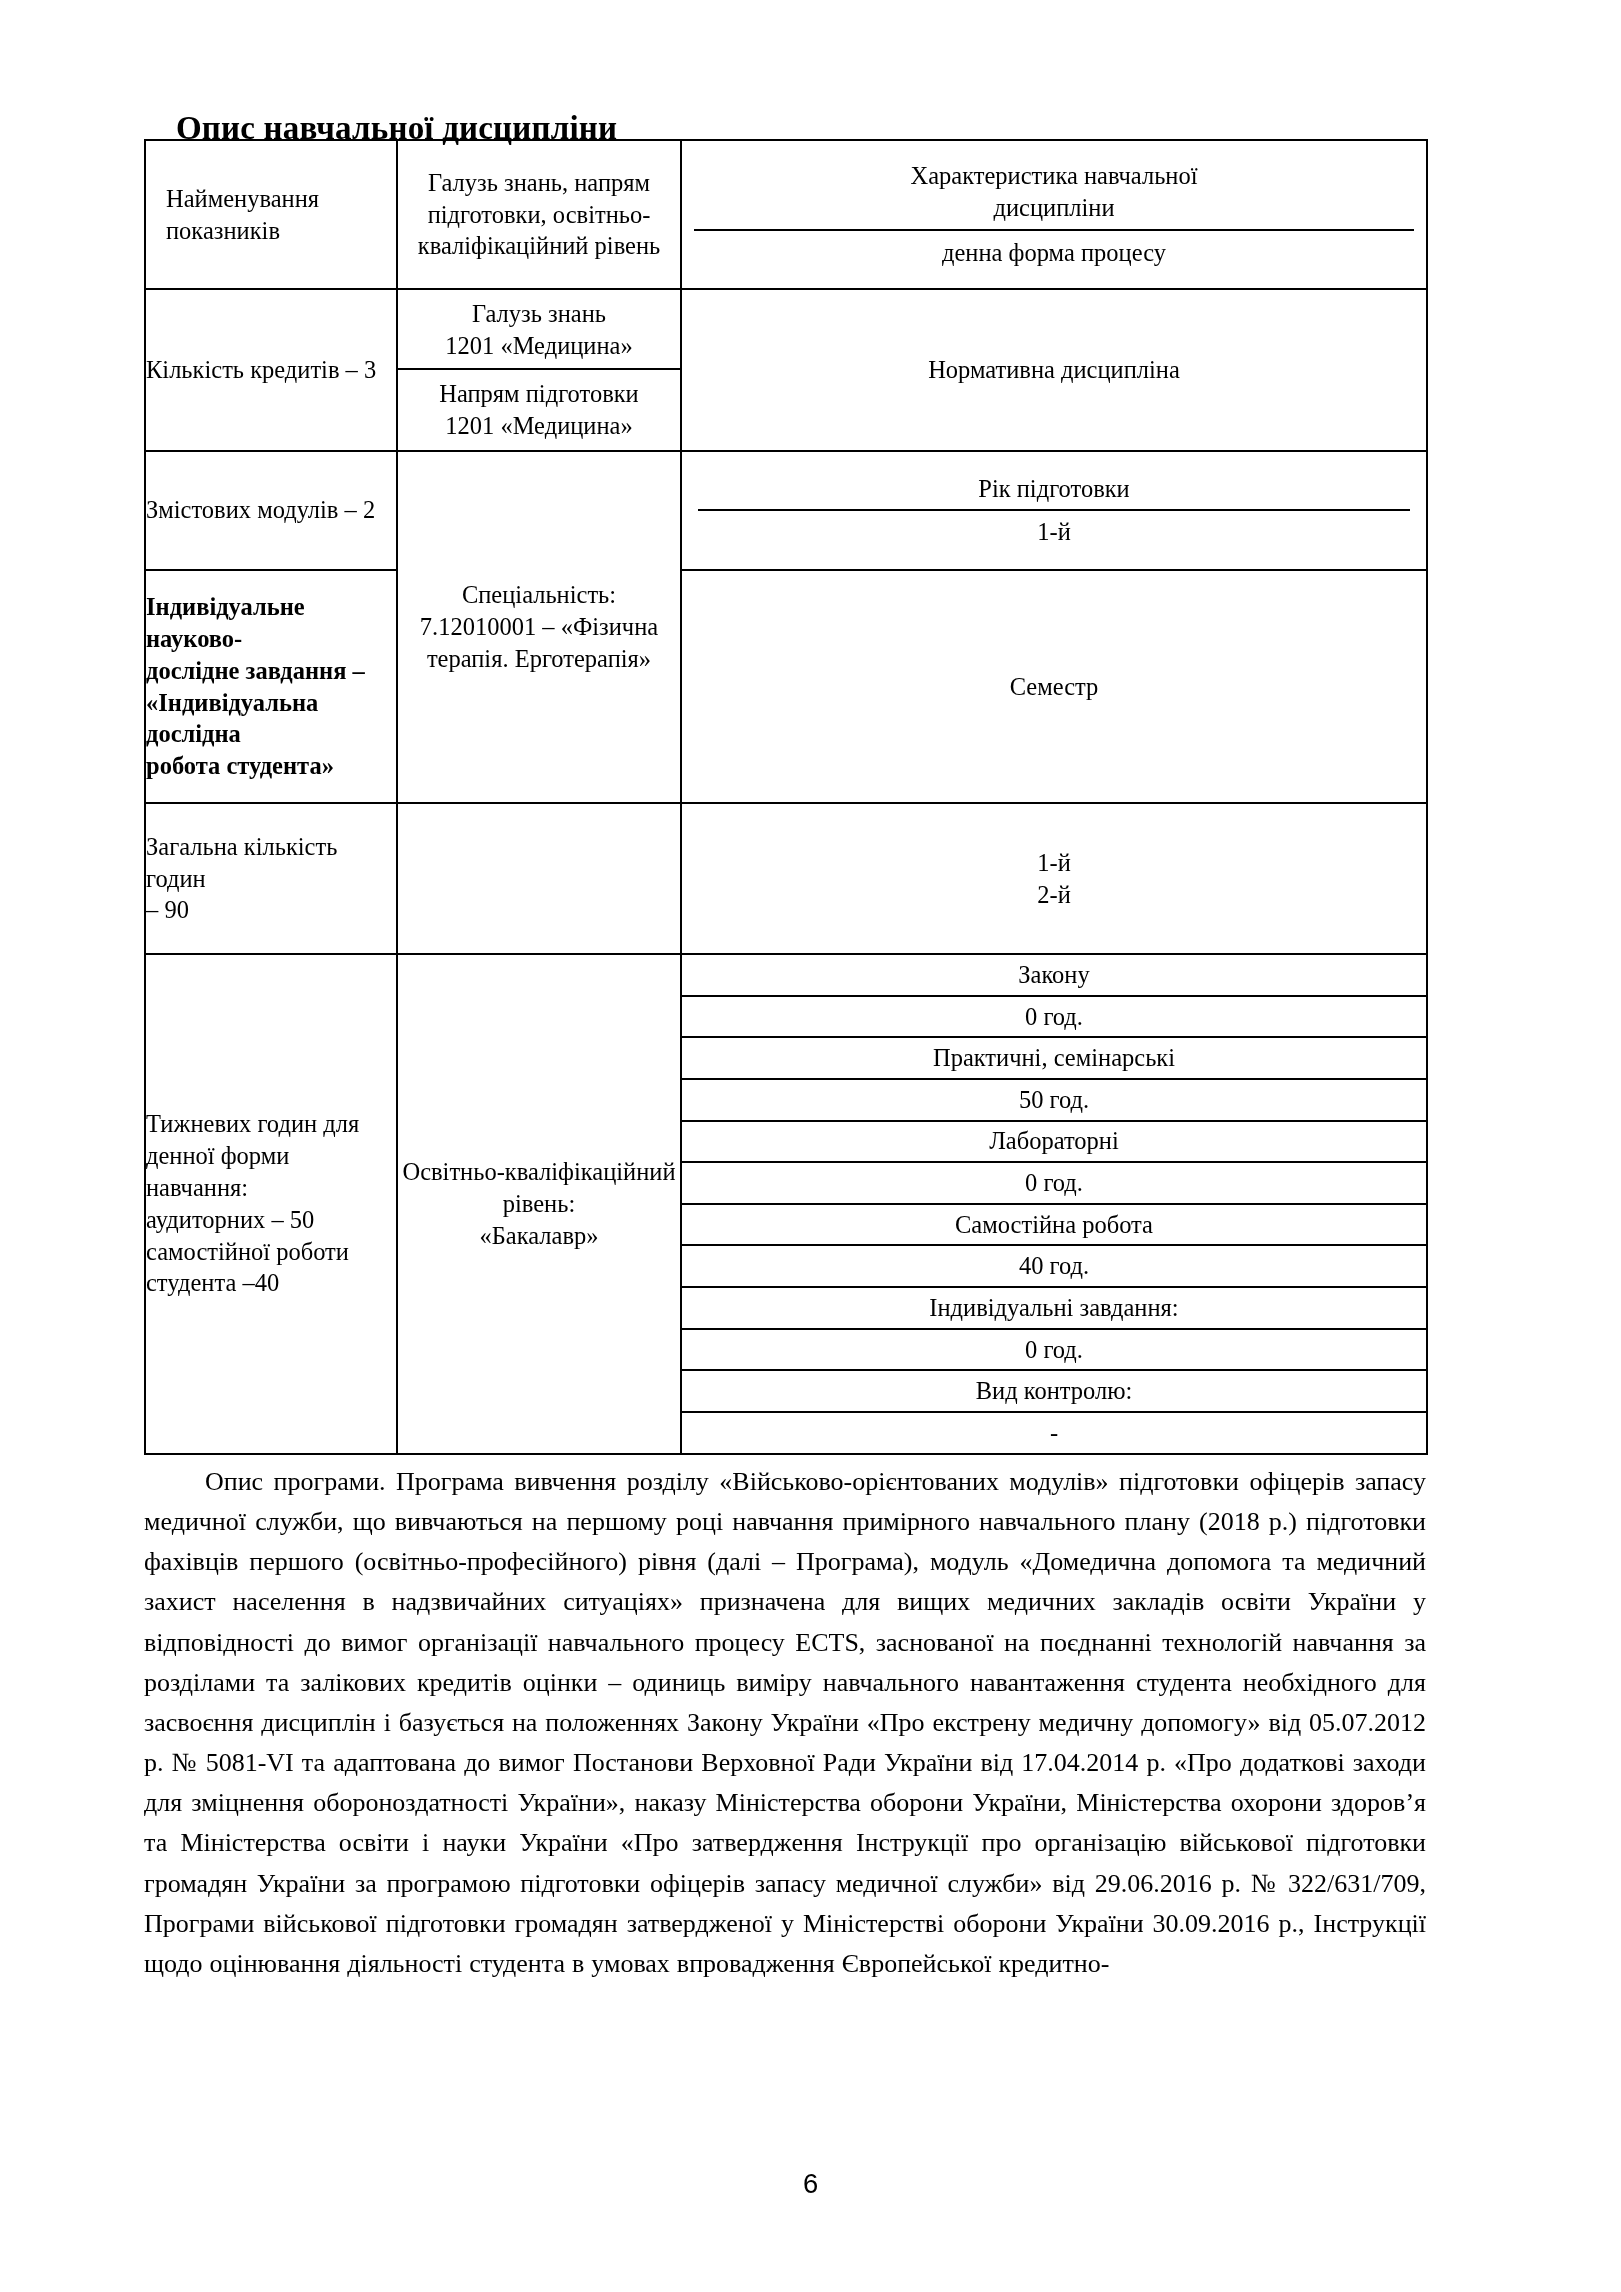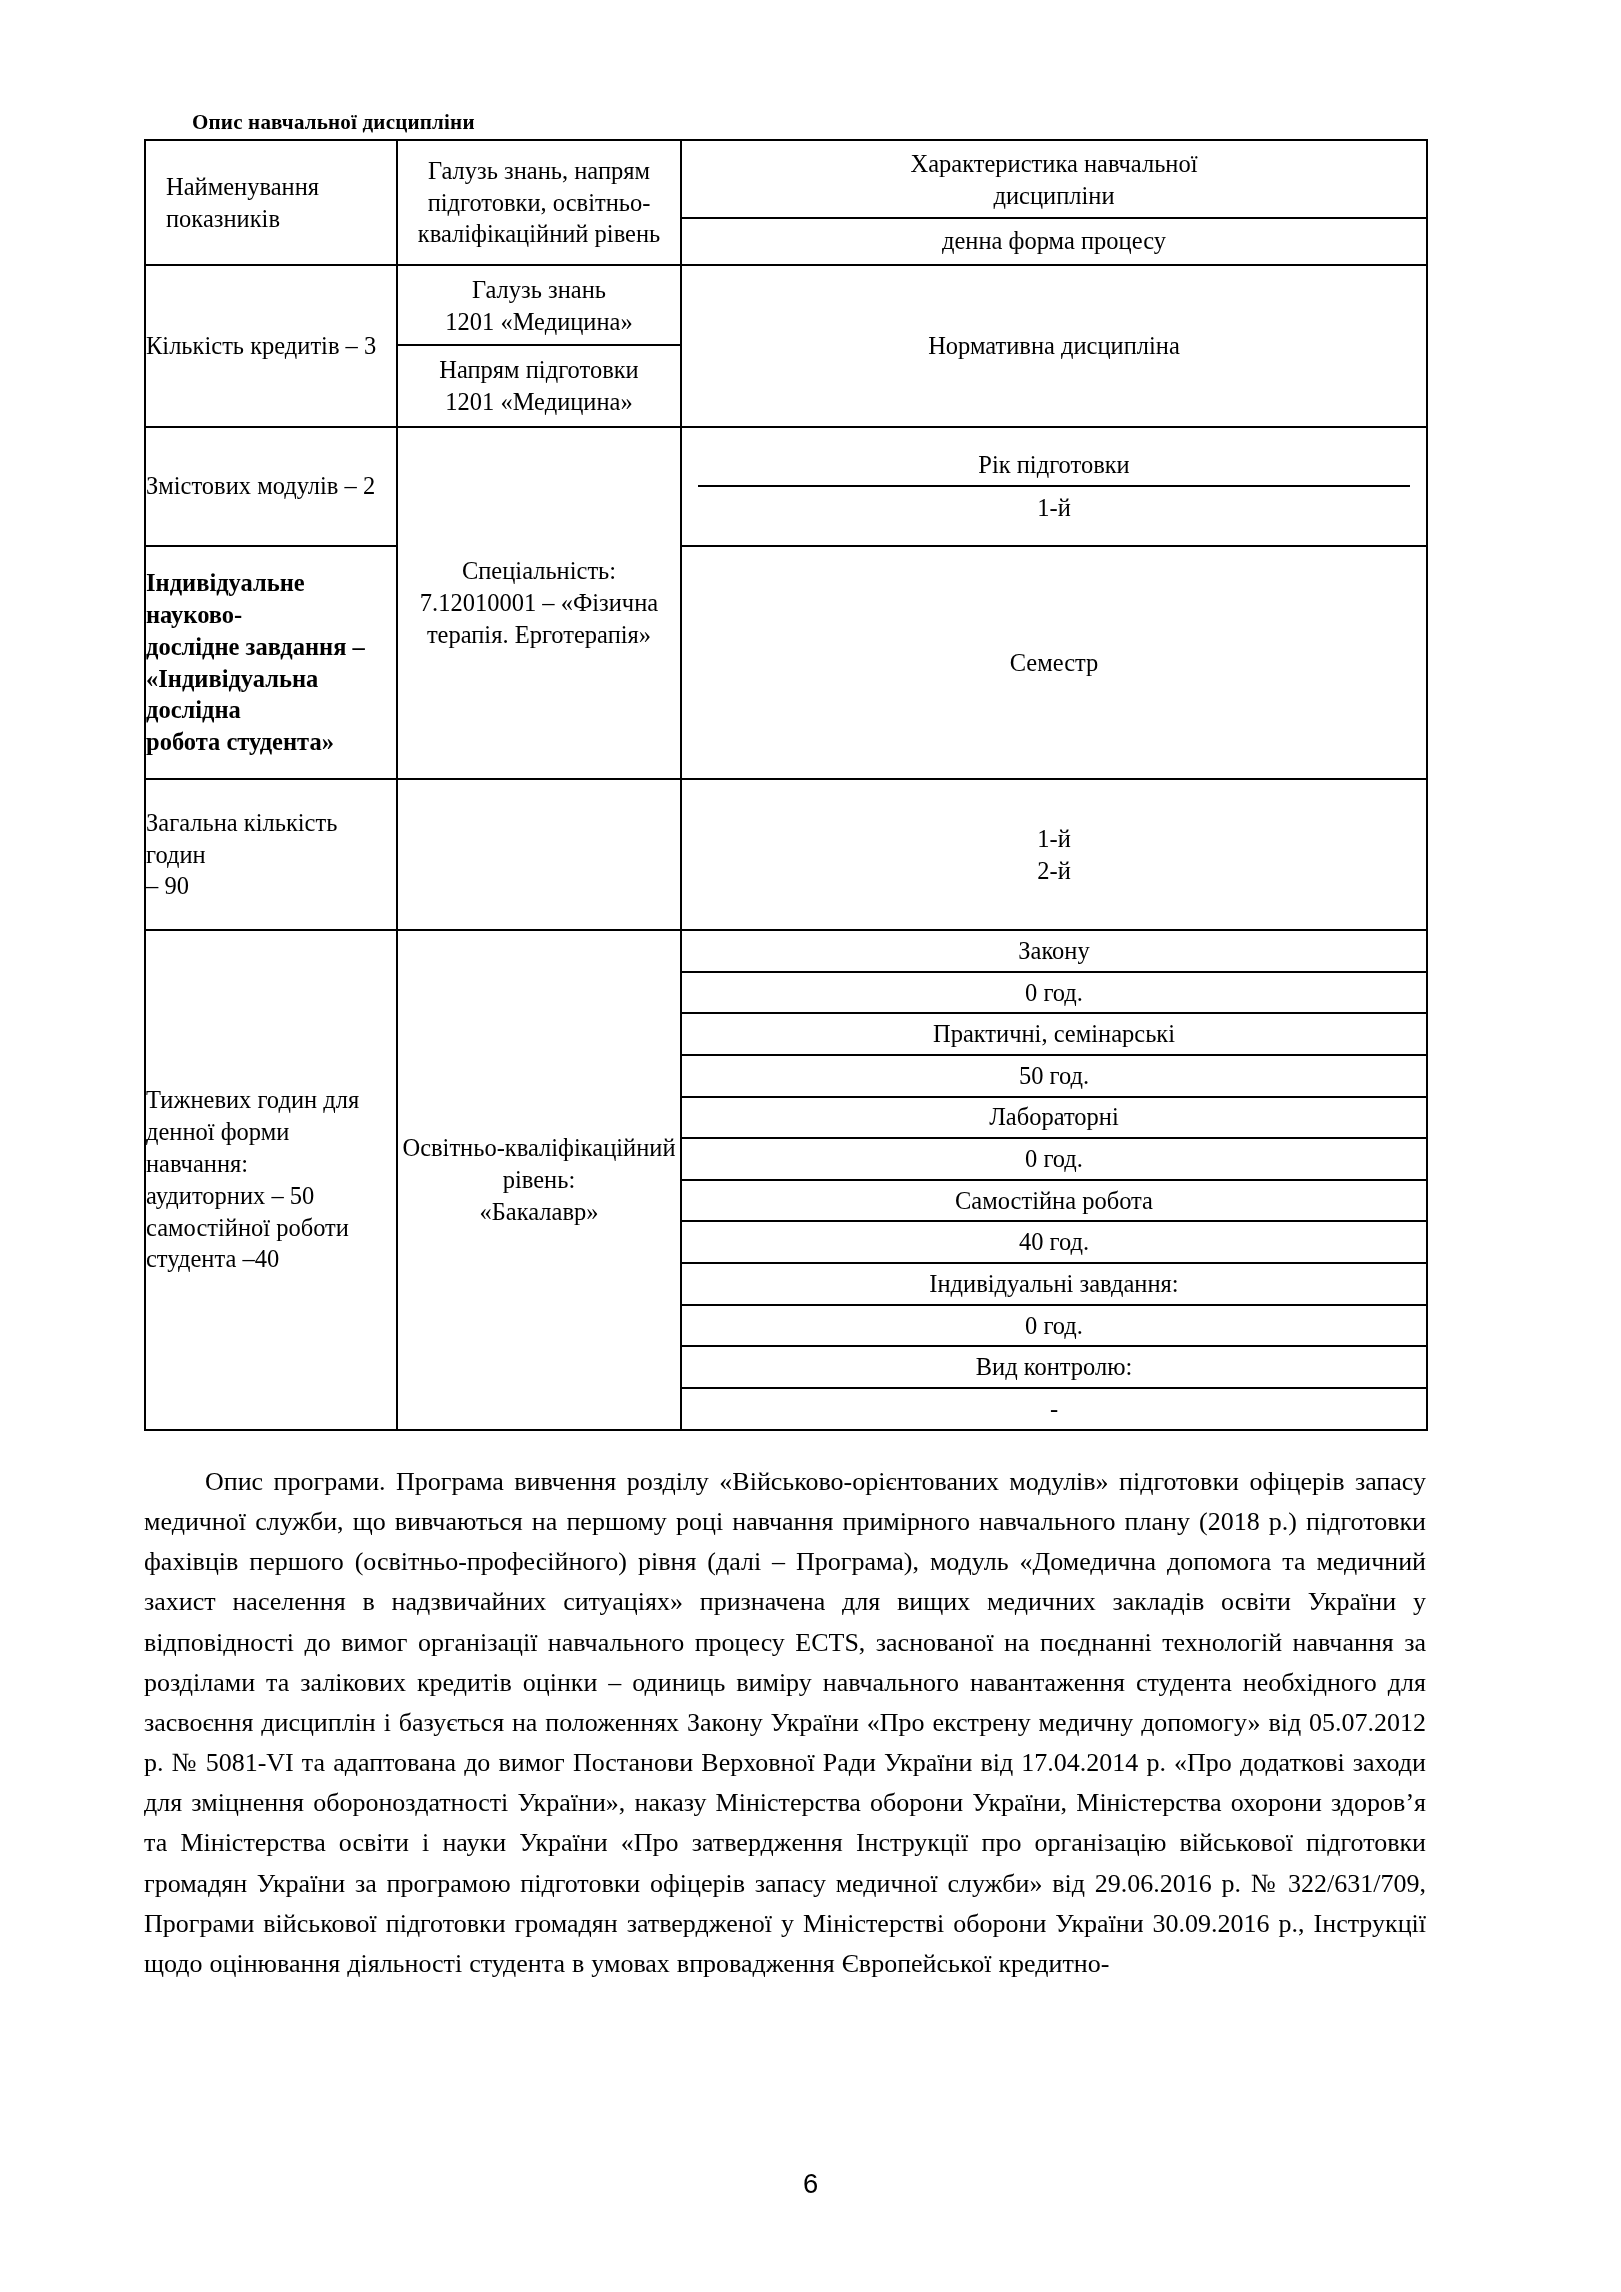--- a/index.html
+++ b/index.html
@@ -19,23 +19,23 @@
     position: absolute;
     left: 0; top: 0;
     width: 1621px;
     height: 2293px;
     box-sizing: border-box;
   }
 
   
   .section-title {
     position: absolute;
-    left: 192px;
+    left: 176px;
     top: 110px;
-    font-size: 21px;
+    font-size: 33px;
     font-weight: bold;
     letter-spacing: 0.2px;
     white-space: nowrap;
   }
 
   
   .desc-table {
     position: absolute;
     left: 144px;
     top: 139px;
@@ -121,21 +121,21 @@
 
       <tr>
         <td class="cell-pad-left" style="height:106px;padding-left:20px;">
           <span>Найменування показників</span>
         </td>
         <td class="cell-pad-center">
           <div>Галузь знань, напрям</div>
           <div>підготовки, освітньо-</div>
           <div>кваліфікаційний рівень</div>
         </td>
-        <td style="padding:0;">
+        <td style="padding:12px;">
           <table class="sub">
             <tbody>
               <tr>
                 <td style="padding:6.9px 7.8px 5.9px;">
                   <div>Характеристика навчальної</div>
                   <div>дисципліни</div>
                 </td>
               </tr>
               <tr>
                 <td style="padding:5.9px 7.8px 6.9px;">денна форма процесу</td>

